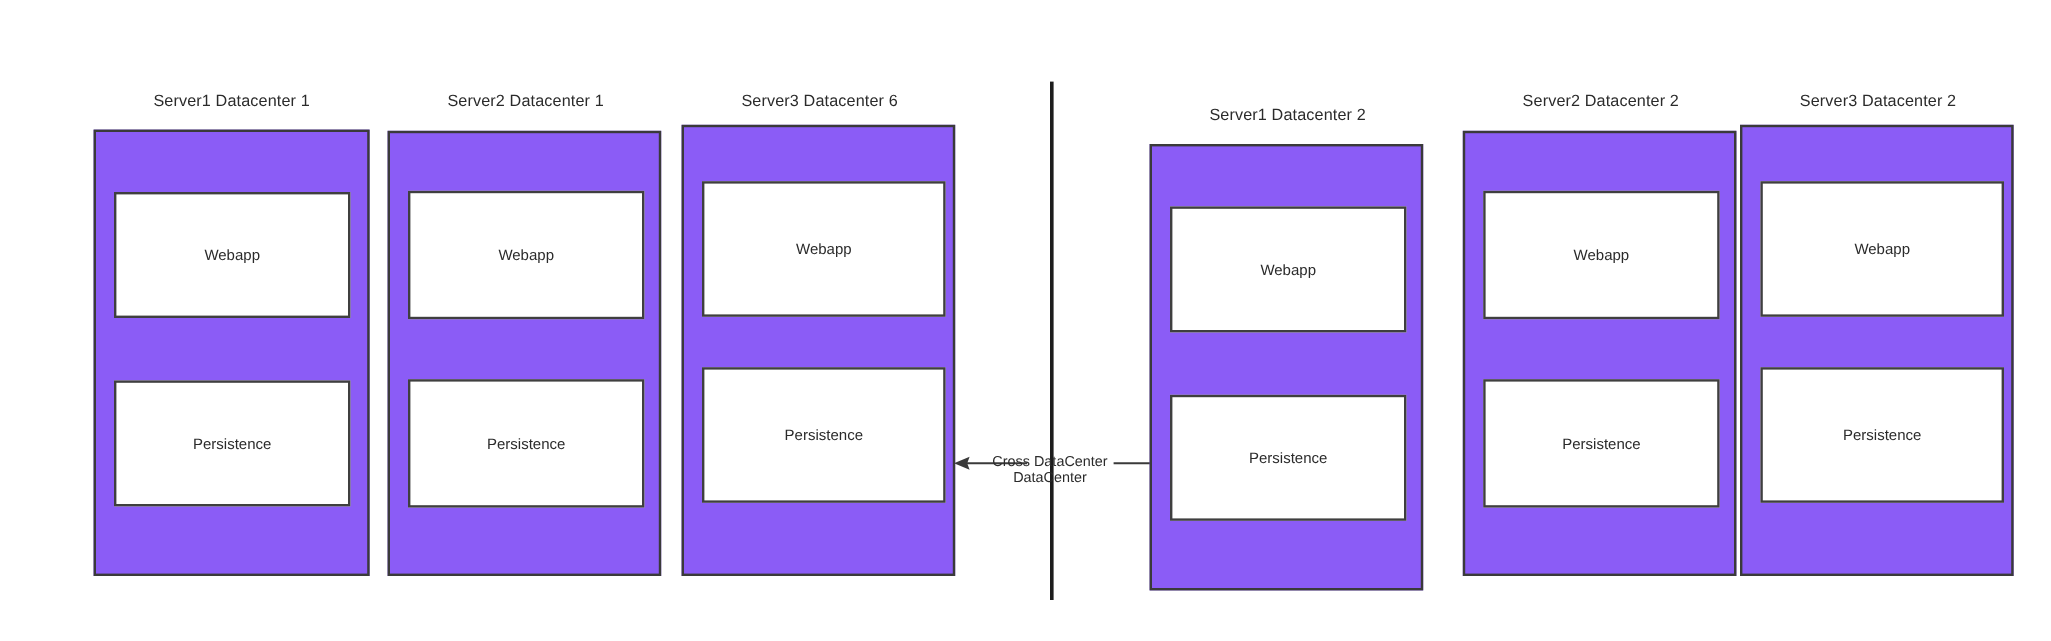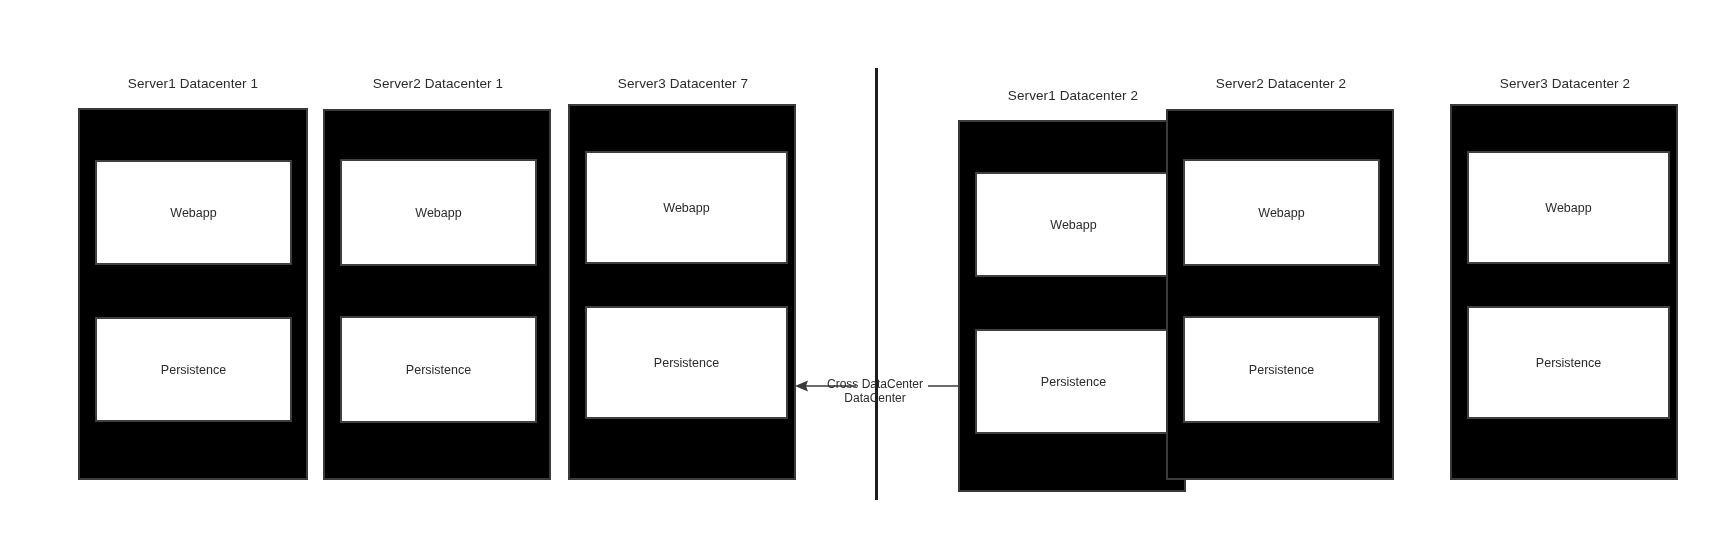--- a/index.html
+++ b/index.html
@@ -21,21 +21,21 @@
     font-size:13.5px;
     color:#2b2b2b;
     white-space:nowrap;
     letter-spacing:0.1px;
   }
 
   .server-box{
     position:absolute;
     box-sizing:border-box;
     border:2px solid #3a3a3a;
-    background:#000000;
+    background:#8b5cf6;
   }
 
   .inner-box{
     position:absolute;
     box-sizing:border-box;
     border:2.5px solid #3f3f3f;
     background:#ffffff;
     display:flex;
     align-items:center;
     justify-content:center;
@@ -86,21 +86,21 @@
       <div class="inner-box" style="left:15px;top:48px;width:197px;height:107px;">
         <span class="inner-label">Webapp</span>
       </div>
       <div class="inner-box" style="left:15px;top:205px;width:197px;height:107px;">
         <span class="inner-label">Persistence</span>
       </div>
     </div>
   </div>
 
   <div class="server-col" style="left:568px;top:76px;width:230px;height:404px;">
-    <div class="server-title" style="top:0;">Server3 Datacenter 7</div>
+    <div class="server-title" style="top:0;">Server3 Datacenter 6</div>
     <div class="server-box" style="left:0;top:28px;width:228px;height:376px;">
       <div class="inner-box" style="left:15px;top:45px;width:203px;height:113px;">
         <span class="inner-label">Webapp</span>
       </div>
       <div class="inner-box" style="left:15px;top:200px;width:203px;height:113px;">
         <span class="inner-label">Persistence</span>
       </div>
     </div>
   </div>
 
@@ -126,21 +126,21 @@
     <div class="server-box" style="left:0;top:32px;width:228px;height:372px;">
       <div class="inner-box" style="left:15px;top:50px;width:197px;height:105px;">
         <span class="inner-label">Webapp</span>
       </div>
       <div class="inner-box" style="left:15px;top:207px;width:197px;height:105px;">
         <span class="inner-label">Persistence</span>
       </div>
     </div>
   </div>
 
-  <div class="server-col" style="left:1166px;top:76px;width:230px;height:404px;text-decoration:underline;">
+  <div class="server-col" style="left:1219px;top:76px;width:230px;height:404px;text-decoration:underline;">
     <div class="server-title" style="top:0;">Server2 Datacenter 2</div>
     <div class="server-box" style="left:0;top:33px;width:228px;height:371px;">
       <div class="inner-box" style="left:15px;top:48px;width:197px;height:107px;">
         <span class="inner-label">Webapp</span>
       </div>
       <div class="inner-box" style="left:15px;top:205px;width:197px;height:107px;">
         <span class="inner-label">Persistence</span>
       </div>
     </div>
   </div>

